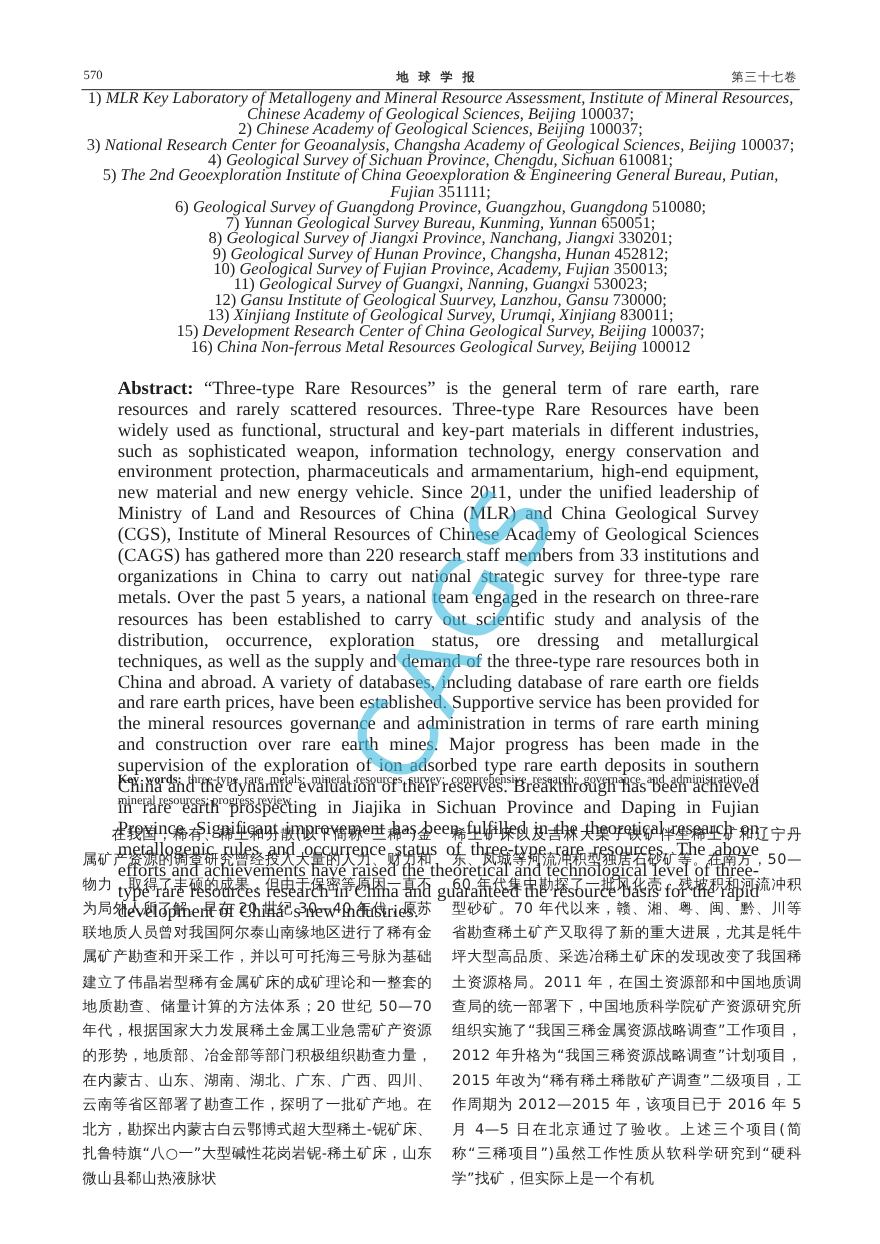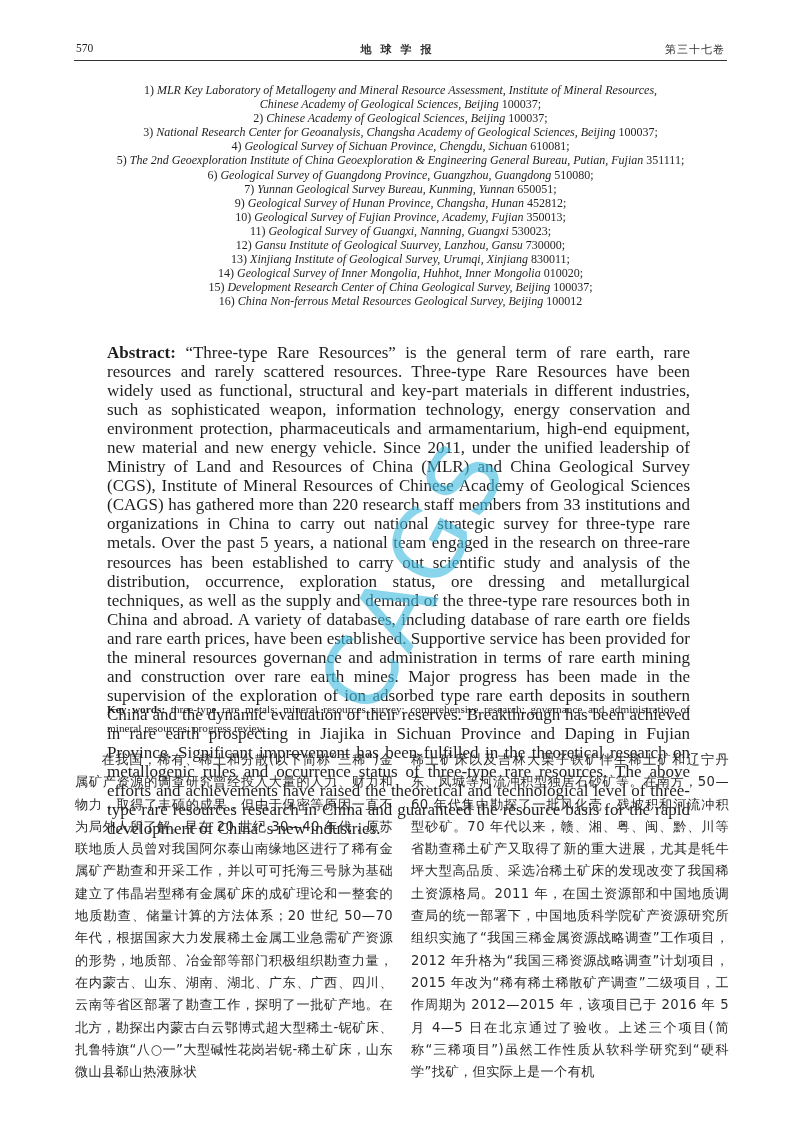--- a/index.html
+++ b/index.html
@@ -11,21 +11,21 @@
       width: 800px;
       height: 1131px;
       position: relative;
       overflow: hidden;
       color: #1e1e1e;
       font-family: "Liberation Serif", "DejaVu Serif", serif;
     }
     .page-header {
       position: absolute;
       left: 74px;
-      top: 38px;
+      top: 59px;
       width: 653px;
       height: 22px;
       border-bottom: 1.2px solid #333333;
       font-size: 11.5px;
     }
     .page-header .pg-num {
       position: absolute;
       left: 2px;
       top: 4px;
     }
@@ -49,21 +49,21 @@
       font-size: 11px;
       letter-spacing: 1px;
       color: #333;
     }
     .affiliations {
       position: absolute;
       left: 74px;
       top: 83px;
       width: 653px;
       text-align: center;
-      font-size: 12px;
+      font-size: 15px;
       line-height: 14.1px;
     }
     .affiliations .aff-line i {
       font-style: italic;
     }
     .abstract {
       position: absolute;
       left: 107px;
       top: 343px;
       width: 583px;
@@ -130,26 +130,26 @@
 
 <div class="affiliations" id="affiliations">
     <div class="aff-line"><span>1) </span><i>MLR Key Laboratory of Metallogeny and Mineral Resource Assessment, Institute of Mineral Resources,</i></div>
     <div class="aff-line"><i>Chinese Academy of Geological Sciences, Beijing</i><span> 100037;</span></div>
     <div class="aff-line"><span>2) </span><i>Chinese Academy of Geological Sciences, Beijing</i><span> 100037;</span></div>
     <div class="aff-line"><span>3) </span><i>National Research Center for Geoanalysis, Changsha Academy of Geological Sciences, Beijing</i><span> 100037;</span></div>
     <div class="aff-line"><span>4) </span><i>Geological Survey of Sichuan Province, Chengdu, Sichuan</i><span> 610081;</span></div>
     <div class="aff-line"><span>5) </span><i>The 2nd Geoexploration Institute of China Geoexploration &amp; Engineering General Bureau, Putian, Fujian</i><span> 351111;</span></div>
     <div class="aff-line"><span>6) </span><i>Geological Survey of Guangdong Province, Guangzhou, Guangdong</i><span> 510080;</span></div>
     <div class="aff-line"><span>7) </span><i>Yunnan Geological Survey Bureau, Kunming, Yunnan</i><span> 650051;</span></div>
+    <div class="aff-line"><span>8) </span><i>Geological Survey of Jiangxi Province, Nanchang, Jiangxi</i><span> 330201;</span></div>
     <div class="aff-line"><span>9) </span><i>Geological Survey of Hunan Province, Changsha, Hunan</i><span> 452812;</span></div>
     <div class="aff-line"><span>10) </span><i>Geological Survey of Fujian Province, Academy, Fujian</i><span> 350013;</span></div>
     <div class="aff-line"><span>11) </span><i>Geological Survey of Guangxi, Nanning, Guangxi</i><span> 530023;</span></div>
     <div class="aff-line"><span>12) </span><i>Gansu Institute of Geological Suurvey, Lanzhou, Gansu</i><span> 730000;</span></div>
     <div class="aff-line"><span>13) </span><i>Xinjiang Institute of Geological Survey, Urumqi, Xinjiang</i><span> 830011;</span></div>
-    <div class="aff-line"><span>14) </span><i>Geological Survey of Inner Mongolia, Huhhot, Inner Mongolia</i><span> 010020;</span></div>
     <div class="aff-line"><span>15) </span><i>Development Research Center of China Geological Survey, Beijing</i><span> 100037;</span></div>
     <div class="aff-line"><span>16) </span><i>China Non-ferrous Metal Resources Geological Survey, Beijing</i><span> 100012</span></div>
   </div>
 
 <div class="abstract">
   <span class="label">Abstract:</span>
   <span>“Three-type Rare Resources” is the general term of rare earth, rare resources and rarely scattered resources. Three-type Rare Resources have been widely used as functional, structural and key-part materials in different industries, such as sophisticated weapon, information technology, energy conservation and environment protection, pharmaceuticals and armamentarium, high-end equipment, new material and new energy vehicle. Since 2011, under the unified leadership of Ministry of Land and Resources of China (MLR) and China Geological Survey (CGS), Institute of Mineral Resources of Chinese Academy of Geological Sciences (CAGS) has gathered more than 220 research staff members from 33 institutions and organizations in China to carry out national strategic survey for three-type rare metals. Over the past 5 years, a national team engaged in the research on three-rare resources has been established to carry out scientific study and analysis of the distribution, occurrence, exploration status, ore dressing and metallurgical techniques, as well as the supply and demand of the three-type rare resources both in China and abroad. A variety of databases, including database of rare earth ore fields and rare earth prices, have been established. Supportive service has been provided for the mineral resources governance and administration in terms of rare earth mining and construction over rare earth mines. Major progress has been made in the supervision of the exploration of ion adsorbed type rare earth deposits in southern China and the dynamic evaluation of their reserves. Breakthrough has been achieved in rare earth prospecting in Jiajika in Sichuan Province and Daping in Fujian Province. Significant improvement has been fulfilled in the theoretical research on metallogenic rules and occurrence status of three-type rare resources. The above efforts and achievements have raised the theoretical and technological level of three-type rare resources research in China and guaranteed the resource basis for the rapid development of China’ s new industries.</span>
 </div>
 
 <div class="keywords">

